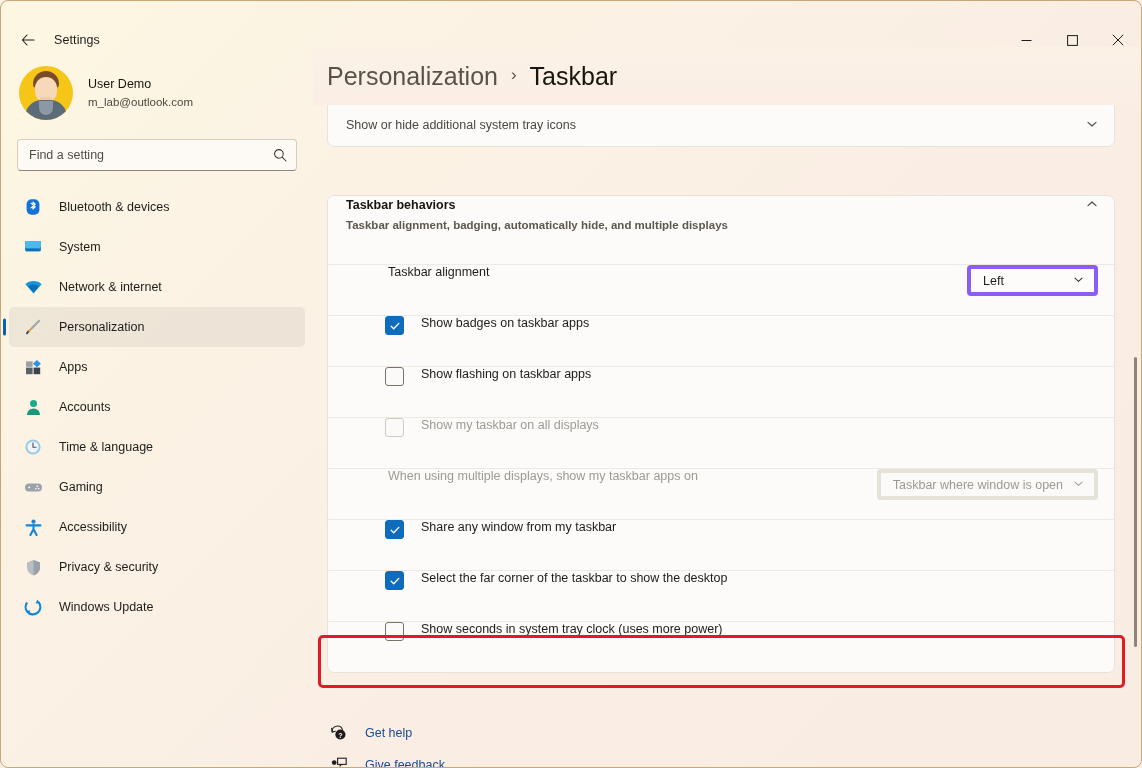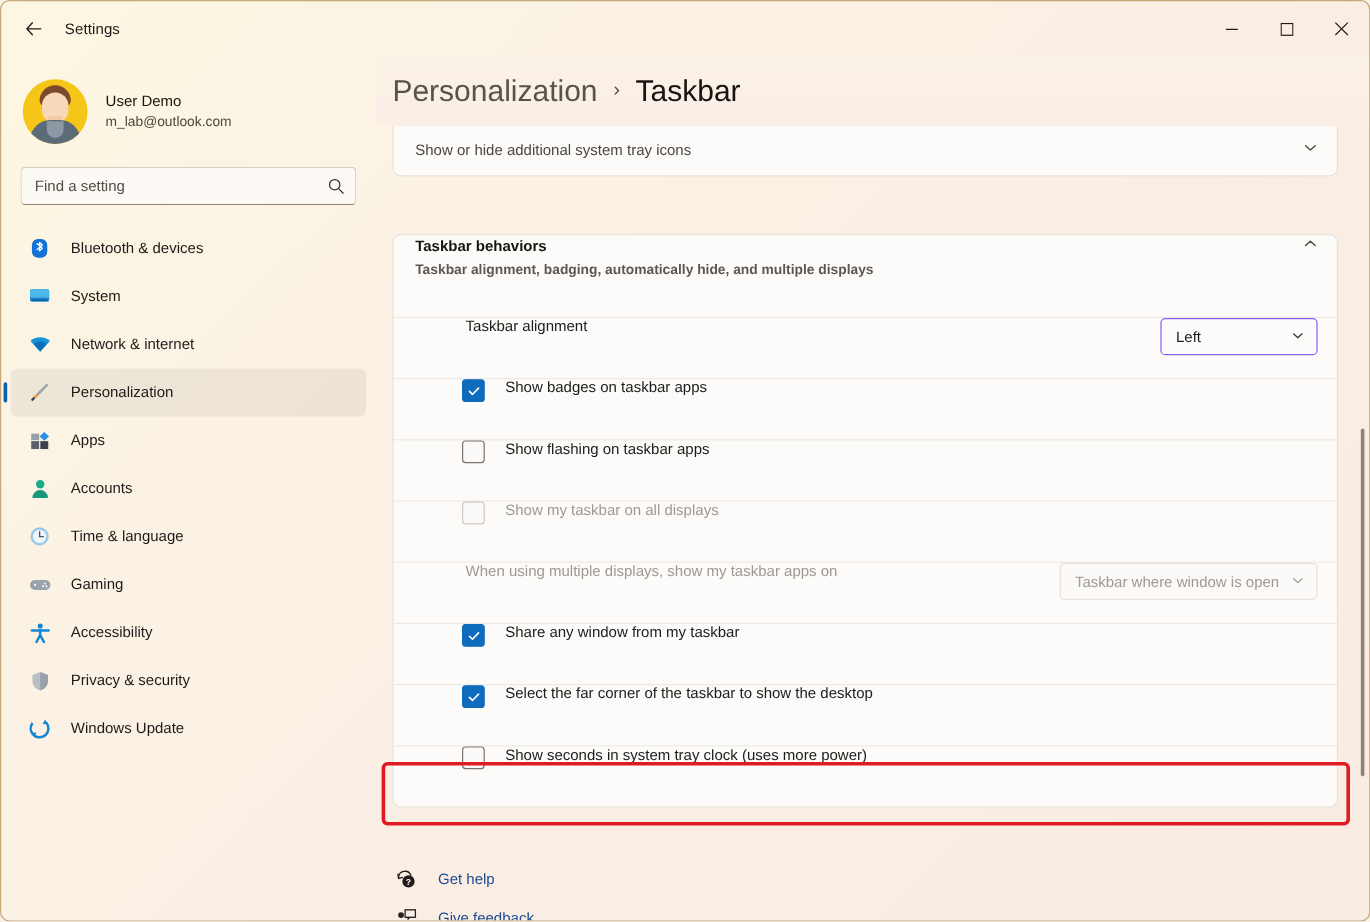--- a/index.html
+++ b/index.html
@@ -20,21 +20,21 @@
     inset: 0;
     background: linear-gradient(135deg, #fdf7e2 0%, #fbf2e4 28%, #faeee4 60%, #f9ece3 100%);
     border: 1px solid #c8a778;
     border-radius: 8px;
     overflow: hidden;
   }
 
   
   .titlebar {
     position: absolute;
-    top: 0; left: 0; right: 0;
+    top: 16px; left: 0; right: 0;
     height: 46px;
     display: flex;
     align-items: center;
     z-index: 40;
     text-align: right;
   }
   .back-btn {
     width: 34px; height: 30px;
     margin-left: 10px;
     display: flex; align-items: center; justify-content: center;
@@ -289,21 +289,21 @@
     background: #fbfaf8;
     cursor: default;
   }
   .cbrow { padding-left: 57px; }
 
   .select {
     margin-left: auto;
     min-width: 131px;
     height: 31px;
     background: #fdfcfa;
-    border: 1px solid #8b5cf6;
+    border: 4px solid #8b5cf6;
     border-radius: 4px;
     display: flex;
     align-items: center;
     padding: 0 10px 0 12px;
     cursor: pointer;
     font-size: 12.5px;
     color: #1d1c1a;
   }
   .select.disabled {
     color: #9e9a93;

